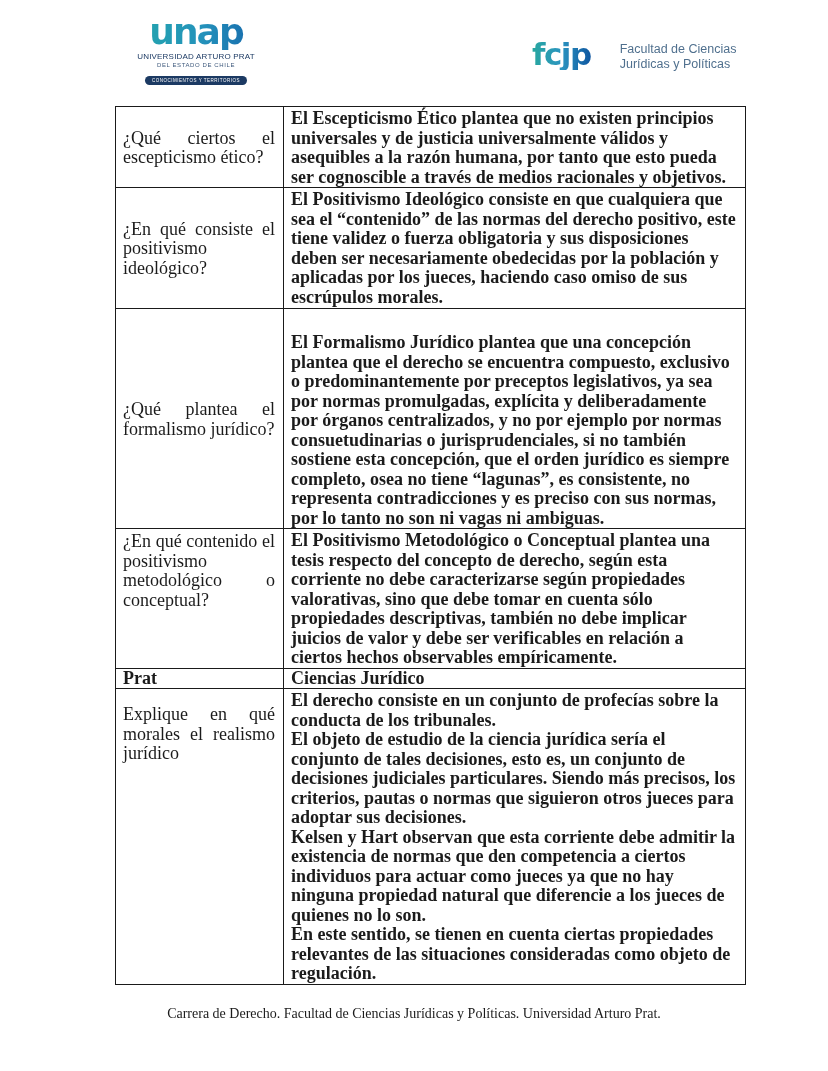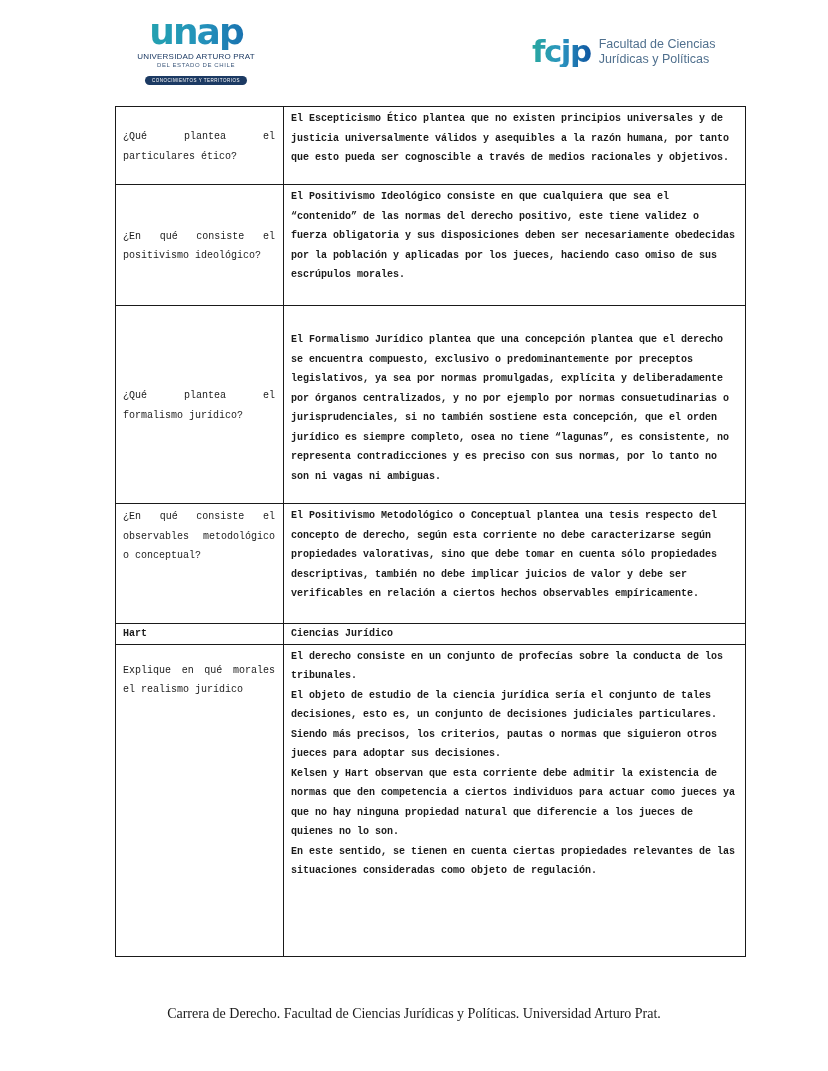--- a/index.html
+++ b/index.html
@@ -20,44 +20,43 @@
     background:linear-gradient(90deg,#23a7ac 0%,#2492bb 55%,#1566ab 100%);
     -webkit-background-clip:text;background-clip:text;color:transparent;
   }
   .unap-l1{font-family:"Liberation Sans", sans-serif;font-weight:normal;font-size:8px;letter-spacing:.2px;color:#1c3a63;margin-top:2px;}
   .unap-l2{font-family:"Liberation Sans", sans-serif;font-size:6px;letter-spacing:.6px;color:#3f5a7d;margin-top:1px;}
   .unap-badge{
     display:inline-block;margin-top:4px;padding:2px 7px;
     background:#1c3a63;border-radius:6px;
     font-family:"Liberation Sans", sans-serif;font-size:4.5px;letter-spacing:.5px;color:#ffffff;
   }
-  .fcjp-logo{position:absolute;left:532px;top:36px;display:flex;align-items:center;gap:8px;}
+  .fcjp-logo{position:absolute;left:532px;top:36px;display:flex;align-items:center;gap:29px;}
   .fcjp-word{
     font-family:"DejaVu Sans", sans-serif;
     font-weight:bold;font-size:31px;line-height:31px;letter-spacing:-1.5px;
     background:linear-gradient(90deg,#28a79f 0%,#2b94c0 50%,#0f56a0 100%);
     -webkit-background-clip:text;background-clip:text;color:transparent;
   }
   .fcjp-text{
     font-family:"Liberation Sans", sans-serif;
-    font-size:12.5px;line-height:15px;color:#50708e;
+    font-size:12.5px;line-height:15px;color:#50708e;margin-top:6px;
   }
 
   
   table.qa{
     position:absolute;left:115px;top:106px;
     width:598px;height:851px;
     border-collapse:collapse;table-layout:fixed;
   }
   table.qa td{
     border:1px solid #1a1a1a;
     padding:2px 8px 0 7px;
-    font-size:10px;line-height:19.5px;
+    font-size:18px;line-height:19.5px;
     overflow:hidden;
-    font-family:Liberation Mono, monospace;
   }
   td.qcol{width:152px;text-align:justify;vertical-align:middle;padding-left:6px;padding-right:6px;}
   td.acol{width:446px;font-weight:bold;vertical-align:top;}
   tr.r1{height:78px;}
   tr.r2{height:121px;}
   tr.r3{height:198px;}
   tr.r4{height:120px;}
   tr.r5{height:20px;}
   tr.r2 td.qcol{vertical-align:middle;}
   tr.r3 td.acol{padding-top:24px;margin-top:10px;}
@@ -88,37 +87,37 @@
     <div class="fcjp-word">fcjp</div>
     <div class="fcjp-text">
       <div>Facultad de Ciencias</div>
       <div>Jurídicas y Políticas</div>
     </div>
   </div>
 
   <table class="qa">
     <tbody>
       <tr class="r1">
-        <td class="qcol">¿Qué plantea el particulares ético?</td>
+        <td class="qcol">¿Qué ciertos el escepticismo ético?</td>
         <td class="acol">El Escepticismo Ético plantea que no existen principios universales y de justicia universalmente válidos y asequibles a la razón humana, por tanto que esto pueda ser cognoscible a través de medios racionales y objetivos.</td>
       </tr>
       <tr class="r2">
         <td class="qcol">¿En qué consiste el positivismo ideológico?</td>
         <td class="acol">El Positivismo Ideológico consiste en que cualquiera que sea el “contenido” de las normas del derecho positivo, este tiene validez o fuerza obligatoria y sus disposiciones deben ser necesariamente obedecidas por la población y aplicadas por los jueces, haciendo caso omiso de sus escrúpulos morales.</td>
       </tr>
       <tr class="r3">
         <td class="qcol">¿Qué plantea el formalismo jurídico?</td>
         <td class="acol">El Formalismo Jurídico plantea que una concepción plantea que el derecho se encuentra compuesto, exclusivo o predominantemente por preceptos legislativos, ya sea por normas promulgadas, explícita y deliberadamente por órganos centralizados, y no por ejemplo por normas consuetudinarias o jurisprudenciales, si no también sostiene esta concepción, que el orden jurídico es siempre completo, osea no tiene “lagunas”, es consistente, no representa contradicciones y es preciso con sus normas, por lo tanto no son ni vagas ni ambiguas.</td>
       </tr>
       <tr class="r4">
-        <td class="qcol">¿En qué consiste el observables metodológico o conceptual?</td>
+        <td class="qcol">¿En qué contenido el positivismo metodológico o conceptual?</td>
         <td class="acol">El Positivismo Metodológico o Conceptual plantea una tesis respecto del concepto de derecho, según esta corriente no debe caracterizarse según propiedades valorativas, sino que debe tomar en cuenta sólo propiedades descriptivas, también no debe implicar juicios de valor y debe ser verificables en relación a ciertos hechos observables empíricamente.</td>
       </tr>
       <tr class="r5">
-        <td class="qcol">Hart</td>
+        <td class="qcol">Prat</td>
         <td class="acol">Ciencias Jurídico</td>
       </tr>
       <tr class="r6">
         <td class="qcol">Explique en qué morales el realismo jurídico</td>
         <td class="acol">El derecho consiste en un conjunto de profecías sobre la conducta de los tribunales.
 El objeto de estudio de la ciencia jurídica sería el conjunto de tales decisiones, esto es, un conjunto de decisiones judiciales particulares.  Siendo más precisos, los criterios, pautas o normas que siguieron otros jueces para adoptar sus decisiones.
 Kelsen y Hart observan que esta corriente debe admitir la existencia de normas que den competencia a ciertos individuos para actuar como jueces ya que no hay ninguna propiedad natural que diferencie a los jueces de quienes no lo son.
 En este sentido, se tienen en cuenta ciertas propiedades relevantes de las situaciones consideradas como objeto de regulación.</td>
       </tr>
     </tbody>

